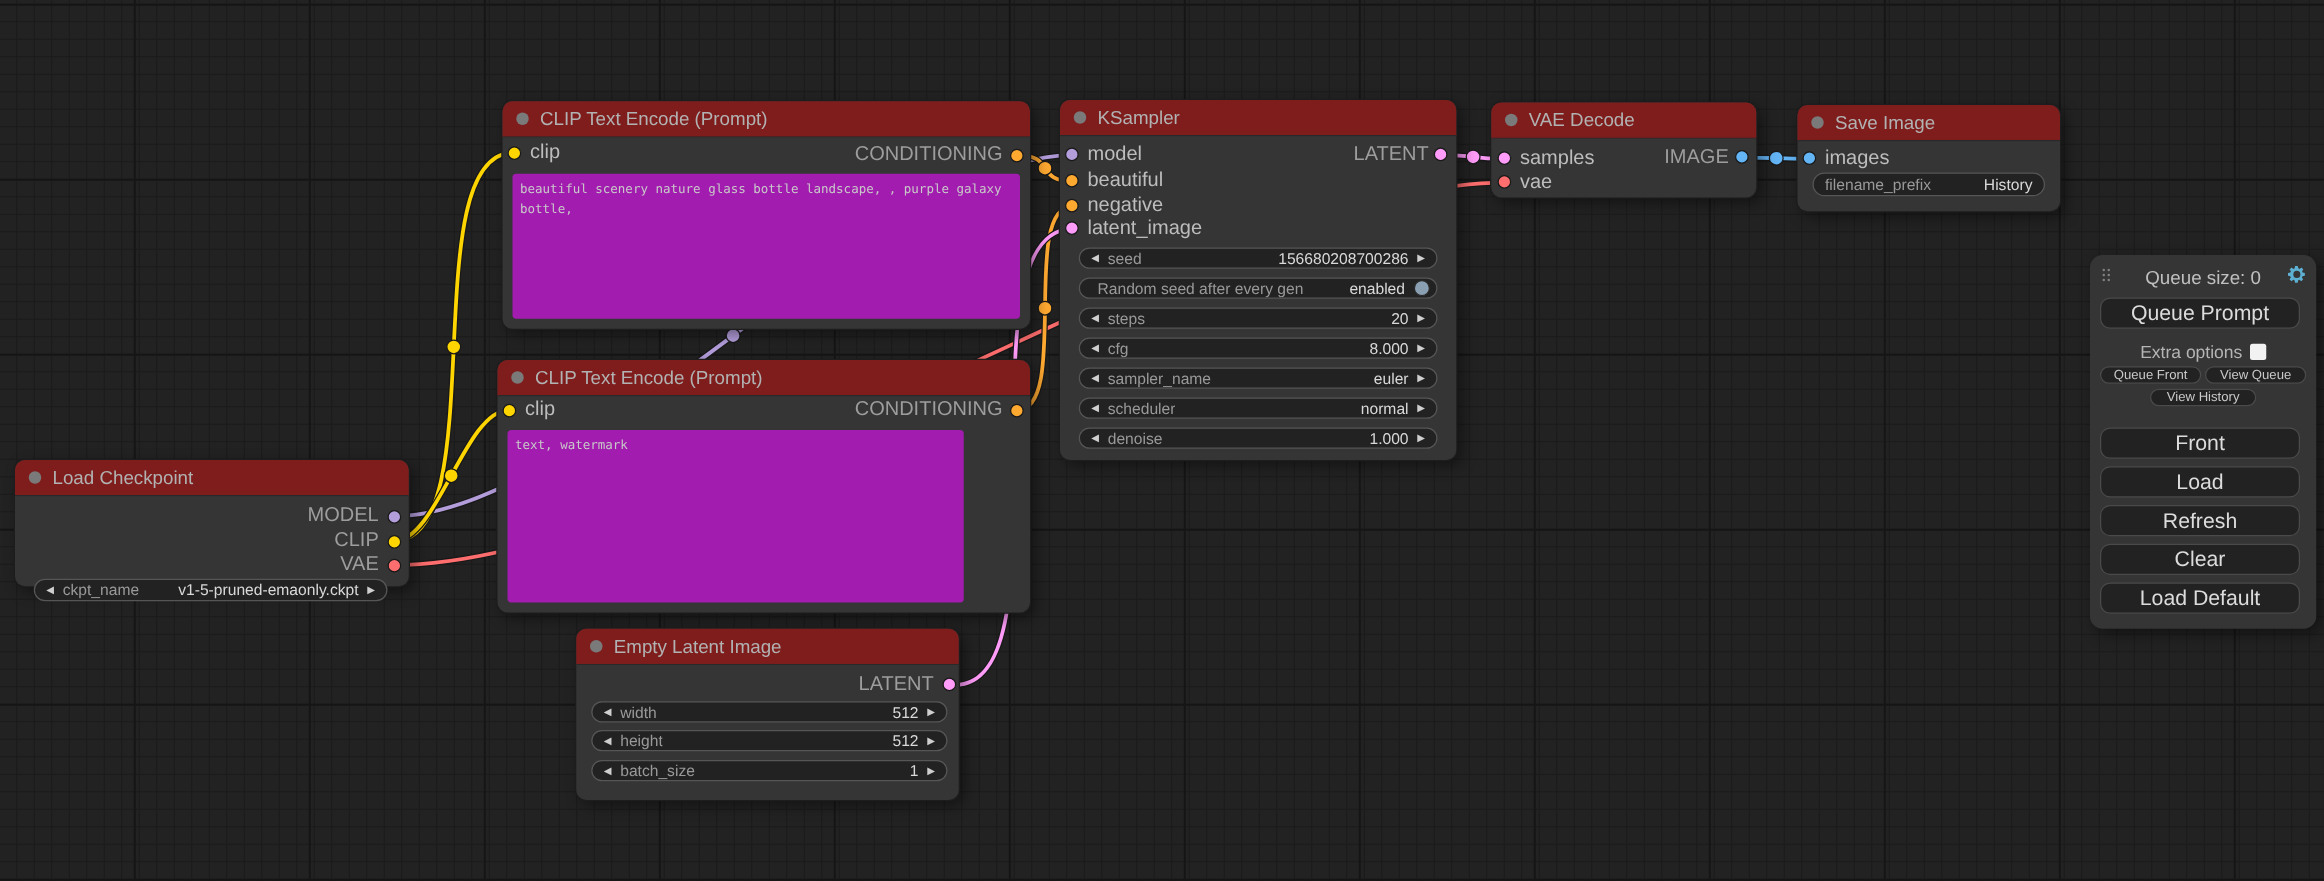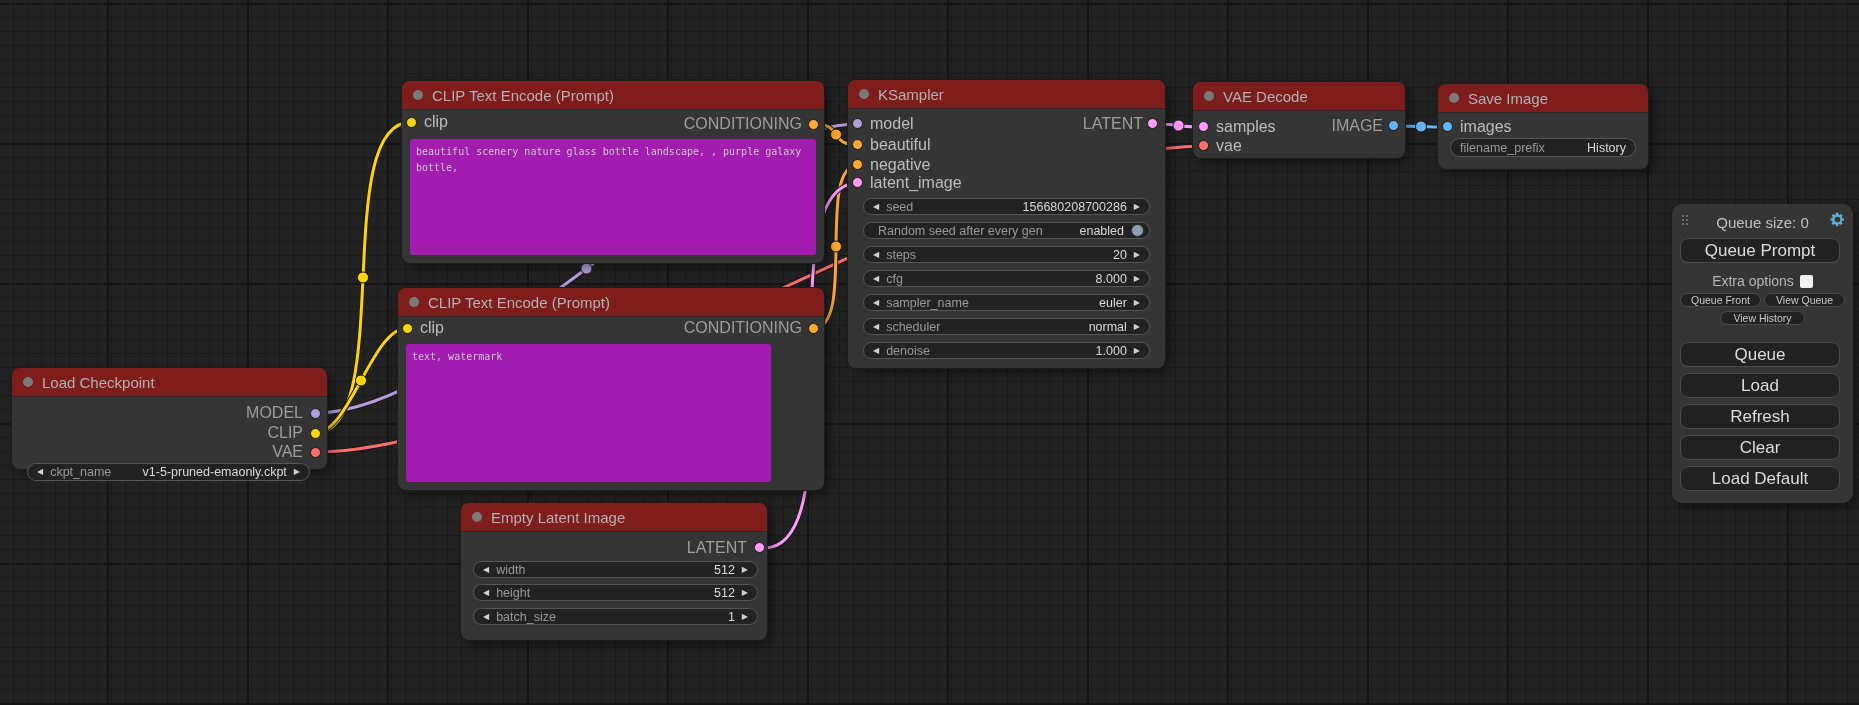--- a/index.html
+++ b/index.html
@@ -258,18 +258,18 @@
   <div class="qbtn" style="top:34px;">Queue Prompt</div>
   <div id="extra-row">
     <span id="extra-label">Extra options</span>
     <span id="extra-cb" style="background: rgb(242, 242, 242);"></span>
   </div>
   <div id="pills-row">
     <div class="spill">Queue Front</div>
     <div class="spill">View Queue</div>
   </div>
   <div class="spill" id="view-history">View History</div>
-  <div class="qbtn" style="top:138px;">Queue</div>
+  <div class="qbtn" style="top:138px;">Front</div>
   <div class="qbtn" style="top:169px;">Load</div>
   <div class="qbtn" style="top:200px;">Refresh</div>
   <div class="qbtn" style="top:231px;">Clear</div>
   <div class="qbtn" style="top:262px;">Load Default</div>
 </div>
 
 </body></html>

